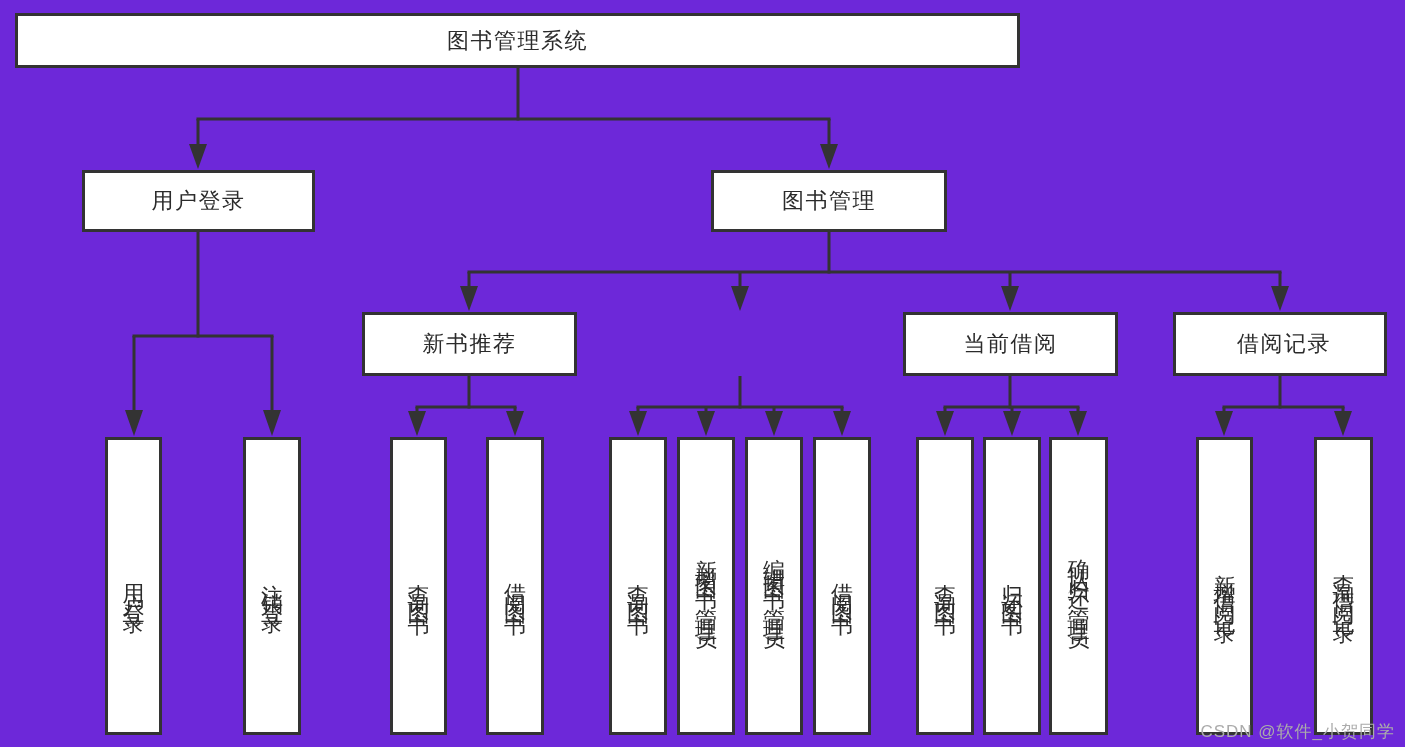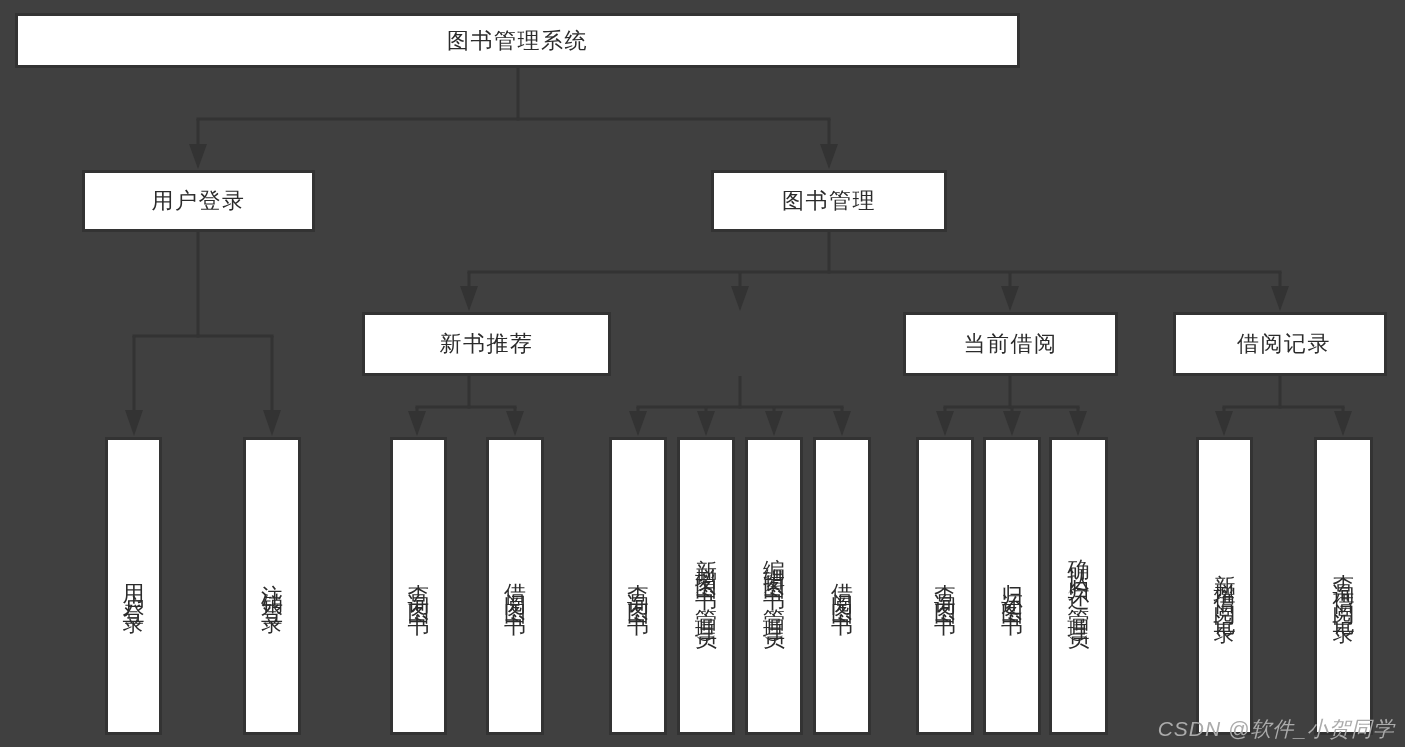--- a/index.html
+++ b/index.html
@@ -1,37 +1,37 @@
 <!DOCTYPE html>
 <html><head>
 <meta charset="utf-8">
 <style>
   html, body { margin:0; padding:0; background:#ffffff; }
   .stage {
-    position:relative; width:1405px; height:747px; background:#404040;
+    position:relative; width:1405px; height:747px; background:#6d28d9;
     font-family:"Liberation Sans","DejaVu Sans",sans-serif;
     color:#2b2b2b; overflow:hidden;
   }
   svg.connectors { position:absolute; left:0; top:0; }
   .hnode {
     position:absolute; box-sizing:border-box;
     border:3px solid #333333; background:#ffffff;
     display:flex; align-items:center; justify-content:center;
     font-size:22px; letter-spacing:1.5px; white-space:nowrap;
   }
   .vnode {
     position:absolute; box-sizing:border-box;
     border:3px solid #333333; background:#ffffff;
     display:flex; align-items:center; justify-content:center;
     writing-mode:vertical-lr; text-orientation:mixed;
     font-size:22px; line-height:1; letter-spacing:10px;
   }
   .watermark {
     position:absolute; right:10px; bottom:4px;
-    font-size:21px; color:#ababab; letter-spacing:1px; white-space:nowrap;font-style:italic;
+    font-size:17px; color:#ababab; letter-spacing:1px; white-space:nowrap;
   }
 </style>
 </head>
 <body>
 
 <div class="stage">
 
   <svg class="connectors" width="1405" height="747" viewBox="0 0 1405 747" fill="none" stroke="#333333" stroke-width="3">
 
     <g>
@@ -106,21 +106,21 @@
       <line x1="1343" y1="407" x2="1343" y2="414"></line>
       <polygon points="1334,411 1352,411 1343,436" fill="#333333" stroke="none"></polygon>
     </g>
   </svg>
 
   <div class="hnode" style="left:15px; top:13px; width:1005px; height:55px;">图书管理系统</div>
 
   <div class="hnode" style="left:82px; top:170px; width:233px; height:62px;">用户登录</div>
   <div class="hnode" style="left:711px; top:170px; width:236px; height:62px;">图书管理</div>
 
-  <div class="hnode" style="left:362px; top:312px; width:249px; height:64px;text-align:center;">新书推荐</div>
+  <div class="hnode" style="left:362px; top:312px; width:215px; height:64px;text-align:center;">新书推荐</div>
   <div class="hnode" style="left:903px; top:312px; width:215px; height:64px;text-align:center;">当前借阅</div>
   <div class="hnode" style="left:1173px; top:312px; width:214px; height:64px;padding-left:8px;">借阅记录</div>
 
   <div class="vnode" style="left:105px; top:437px; width:57px; height:298px;">用户登录</div>
   <div class="vnode" style="left:243px; top:437px; width:58px; height:298px;">注销登录</div>
 
   <div class="vnode" style="left:390px; top:437px; width:57px; height:298px;">查询图书</div>
   <div class="vnode" style="left:486px; top:437px; width:58px; height:298px;">借阅图书</div>
 
   <div class="vnode" style="left:609px; top:437px; width:58px; height:298px;">查询图书</div>

